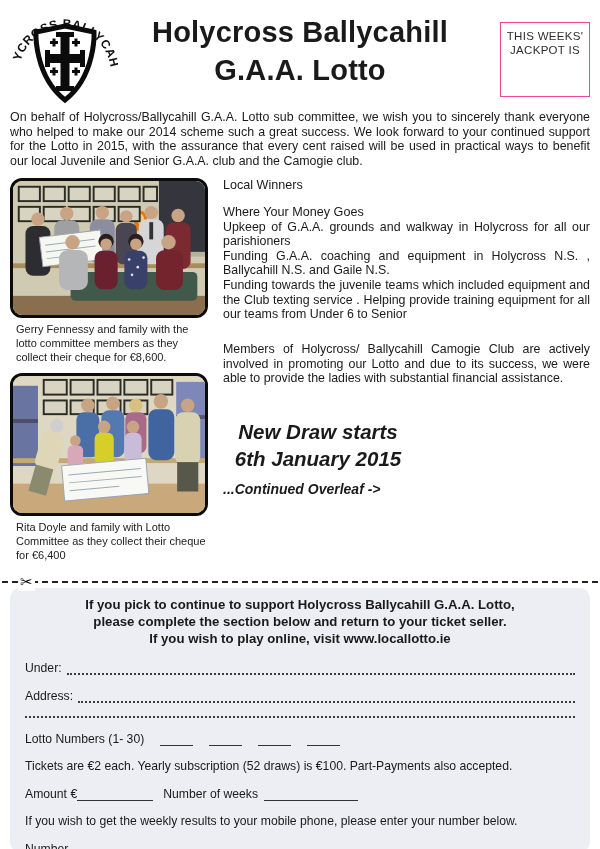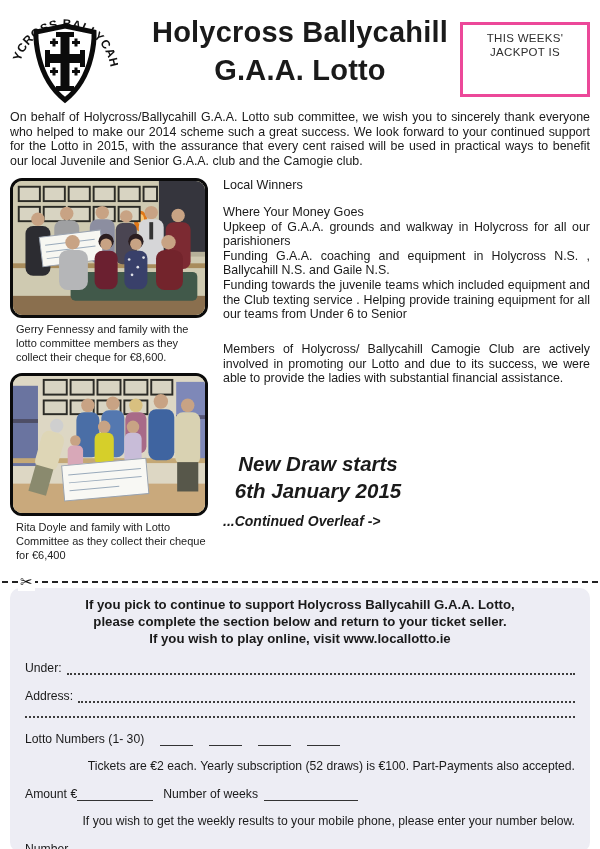--- a/index.html
+++ b/index.html
@@ -4,60 +4,60 @@
 <style>
   * { margin:0; padding:0; box-sizing:border-box; }
   html,body { background:#fff; }
   body { font-family:"Liberation Sans", sans-serif; color:#1a1a1a; }
   .page { position:relative; width:600px; height:849px; background:#fff; overflow:hidden; }
 
   
   .header { position:relative; height:106px; }
   .logo { position:absolute; left:12px; top:4px; width:106px; height:102px; }
   .title { text-align:center; padding-top:14px; font-size:29px; font-weight:bold; line-height:1.3; letter-spacing:0.2px; }
-  .jackpot-box { position:absolute; right:10px; top:22px; width:130px; height:75px;
-                 border:3px solid #ec4899; padding-top:7px; text-align:center;
+  .jackpot-box { position:absolute; right:10px; top:22px; width:90px; height:75px;
+                 border:1px solid #ec4899; padding-top:7px; text-align:center;
                  font-size:11.5px; line-height:1.2; color:#2e2e2e; letter-spacing:0.3px; }
 
   
   .intro { margin:4px 10px 0; font-size:12.4px; line-height:1.18; text-align:justify; }
 
   
   .cols { display:flex; gap:13px; padding:0 10px; margin-top:9px; }
   .col-left { width:200px; flex:0 0 200px; }
   .col-right { flex:1; min-width:0; }
 
   .photo-frame { width:198px; border:3px solid #0b0b0b; border-radius:12px; overflow:hidden; background:#cfcab1; }
   .photo-frame svg { display:block; }
   .caption { font-size:11px; line-height:1.28; margin:4px 2px 9px 6px; color:#222; }
 
   .sec-heading { font-size:12.6px; font-weight:normal; margin:0 0 1px; }
   .body-text { font-size:12.4px; line-height:1.18; text-align:justify; }
   .money-item { font-size:12.4px; line-height:1.18; text-align:justify; }
   .camogie { margin-top:20px; }
   .money-sec { margin-top:13px; }
 
-  .new-draw { margin-top:64px; width:190px; text-align:center;
+  .new-draw { margin-top:32px; width:190px; text-align:center;
               font-size:20.5px; font-weight:bold; font-style:italic; line-height:1.35; }
   .continued { font-size:14px; font-weight:bold; font-style:italic; margin-top:8px; padding-right:2px; }
 
   
   .cutline { position:relative; margin:10px 2px 0; border-top:2px dashed #222; height:0; }
   .scissors { position:absolute; left:16px; top:-10px; font-size:15px; background:#fff; padding:0 2px; color:#111; }
 
   
   .form-panel { margin:5px 10px 0; height:264px; background:#ededf4; border-radius:10px; padding:9px 15px 10px; }
   .form-head { text-align:center; font-weight:bold; font-size:13.2px; line-height:1.28; }
   .f-row { display:flex; align-items:flex-end; margin-top:13.5px; font-size:12.2px; line-height:1.15; }
   .dotline { flex:1; border-bottom:2px dotted #3c3c3c; margin-left:5px; height:1px; }
   .blank { display:inline-block; border-bottom:1.5px solid #333; height:1px; vertical-align:baseline; }
   .blank.num { width:33px; margin-left:16px; }
   .blank.amount { width:76px; }
   .blank.weeks { width:94px; }
-  .plain { display:block; margin-top:13.5px; font-size:12.2px;text-align:right; }
+  .plain { display:block; margin-top:13.5px; font-size:12.2px; }
   .lbl { white-space:nowrap; }
 </style>
 </head>
 <body>
 
 <div class="page">
 
   <div class="header">
     <svg class="logo" viewBox="0 0 106 102">
       <defs>

